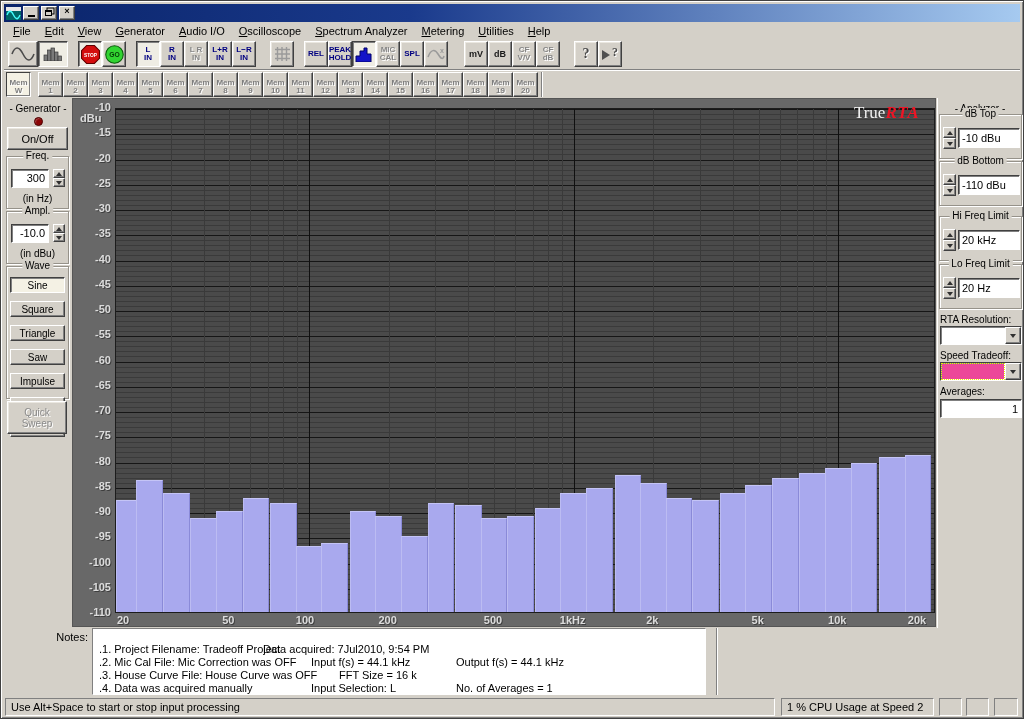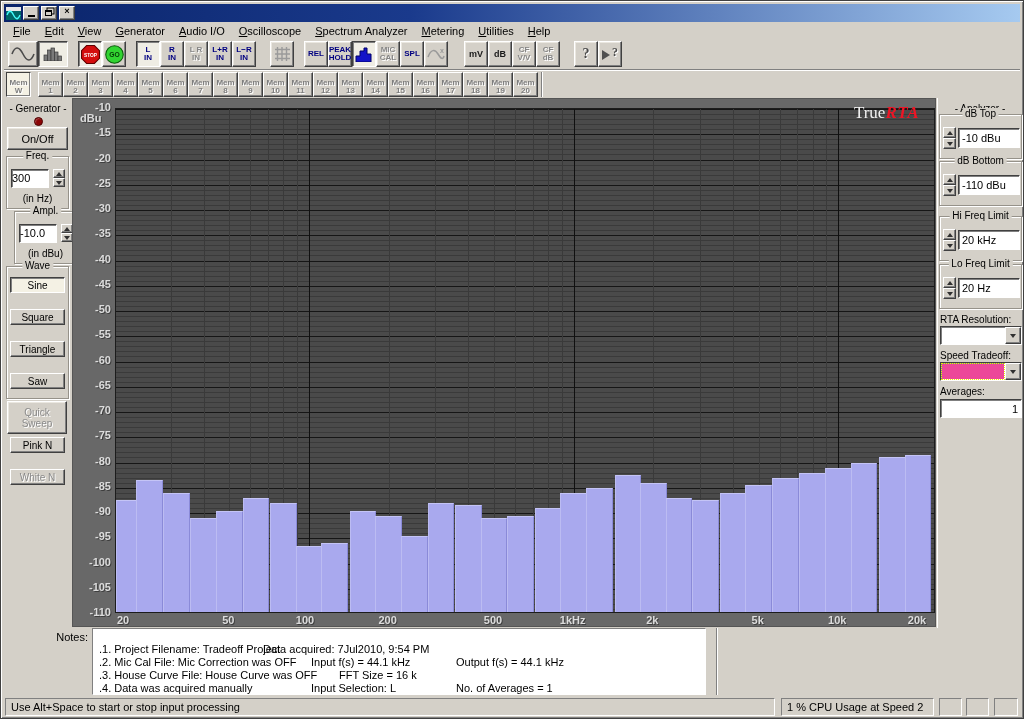--- a/index.html
+++ b/index.html
@@ -51,32 +51,32 @@
 
   
   .gen-panel { position:absolute; left:0; top:0; width:68px; height:530px; }
   .panel-title { text-align:center; font-size:10px; padding-top:5px; }
   .led { width:9px; height:9px; border-radius:50%; background:#8c0606; border:1px solid #4d0202; box-shadow:inset 1px 1px 1px rgba(255,255,255,.25); margin:3px auto 0; }
   .btn { background:#d4d0c8; border:1px solid; border-color:#fff #404040 #404040 #fff; box-shadow:inset -1px -1px 0 #808080, inset 1px 1px 0 #eae7e0; font-size:11px; font-family:"Liberation Sans",sans-serif; }
   .onoff { position:absolute; left:3px; top:29px; width:61px; height:23px; }
   .gbox { position:absolute; border:1px solid #96928a; box-shadow:inset 1px 1px 0 #fff, 1px 1px 0 #fff; }
   .gbox .glabel { position:absolute; top:-7px; left:50%; transform:translateX(-50%); background:#d4d0c8; padding:0 3px; font-size:10px; white-space:nowrap; }
   .gbox.freq { left:2px; top:58px; width:63px; height:53px; }
-  .gbox.ampl { left:10px; top:113px; width:63px; height:53px; }
-  .numfield { position:absolute; background:#fff; border:1px solid; border-color:#404040 #fff #fff #404040; box-shadow:inset 1px 1px 0 #808080; font-size:11px; padding:2px 3px 0 0; }
+  .gbox.ampl { left:2px; top:113px; width:63px; height:53px; }
+  .numfield { position:absolute; background:#fff; border:1px solid; border-color:#404040 #fff #fff #404040; box-shadow:inset 1px 1px 0 #808080; font-size:11px; text-align:right; padding:2px 3px 0 0; }
   .gen-panel .numfield { left:4px; top:12px; width:38px; height:19px; }
   .spinner { position:absolute; display:flex; flex-direction:column; }
   .spin { width:12px; height:9px; background:#d4d0c8; border:1px solid; border-color:#fff #404040 #404040 #fff; box-shadow:inset -1px -1px 0 #808080; display:flex; align-items:center; justify-content:center; padding:0; }
   .tri-up { width:0; height:0; border-left:3px solid transparent; border-right:3px solid transparent; border-bottom:4px solid #303030; }
   .tri-dn { width:0; height:0; border-left:3px solid transparent; border-right:3px solid transparent; border-top:4px solid #303030; }
   .gen-panel .spinner { left:46px; top:12px; }
   .unit { position:absolute; top:36px; left:0; right:0; text-align:center; font-size:10px; }
   .gbox.wave { left:2px; top:168px; width:63px; height:133px; }
   .wavebtns { position:absolute; left:3px; top:10px; width:55px; }
-  .wavebtn { display:block; width:55px; height:16px; margin-bottom:16px; background:#d4d0c8; border:1px solid; border-color:#fff #404040 #404040 #fff; box-shadow:inset -1px -1px 0 #808080; font-size:10px; font-family:"Liberation Sans",sans-serif; padding:0; }
+  .wavebtn { display:block; width:55px; height:16px; margin-bottom:8px; background:#d4d0c8; border:1px solid; border-color:#fff #404040 #404040 #fff; box-shadow:inset -1px -1px 0 #808080; font-size:10px; font-family:"Liberation Sans",sans-serif; padding:0; }
   .wavebtn.pressed { background:#f4f1e4; border-color:#404040 #fff #fff #404040; box-shadow:inset 1px 1px 0 #808080; }
   .wavebtn.disabled { color:#8a8a8a; text-shadow:1px 1px 0 #fff; }
   .quicksweep { position:absolute; left:3px; top:303px; width:60px; height:33px; color:#8a8a8a; text-shadow:1px 1px 0 #fff; font-size:10px; line-height:11px; white-space:pre-line; }
 
   
   .chart { position:absolute; left:68px; top:0; width:864px; height:529px; background:#686868; border:1px solid #555; }
   .plot { position:absolute; left:42px; top:9px; width:820px; height:505px; background:#4a4a4a; border:1px solid #1c1c1c; overflow:hidden; }
   .hline { position:absolute; left:0; right:0; height:1px; }
   .vline { position:absolute; top:0; bottom:0; width:1px; }
   .minor { background:#3a3a3a; }

